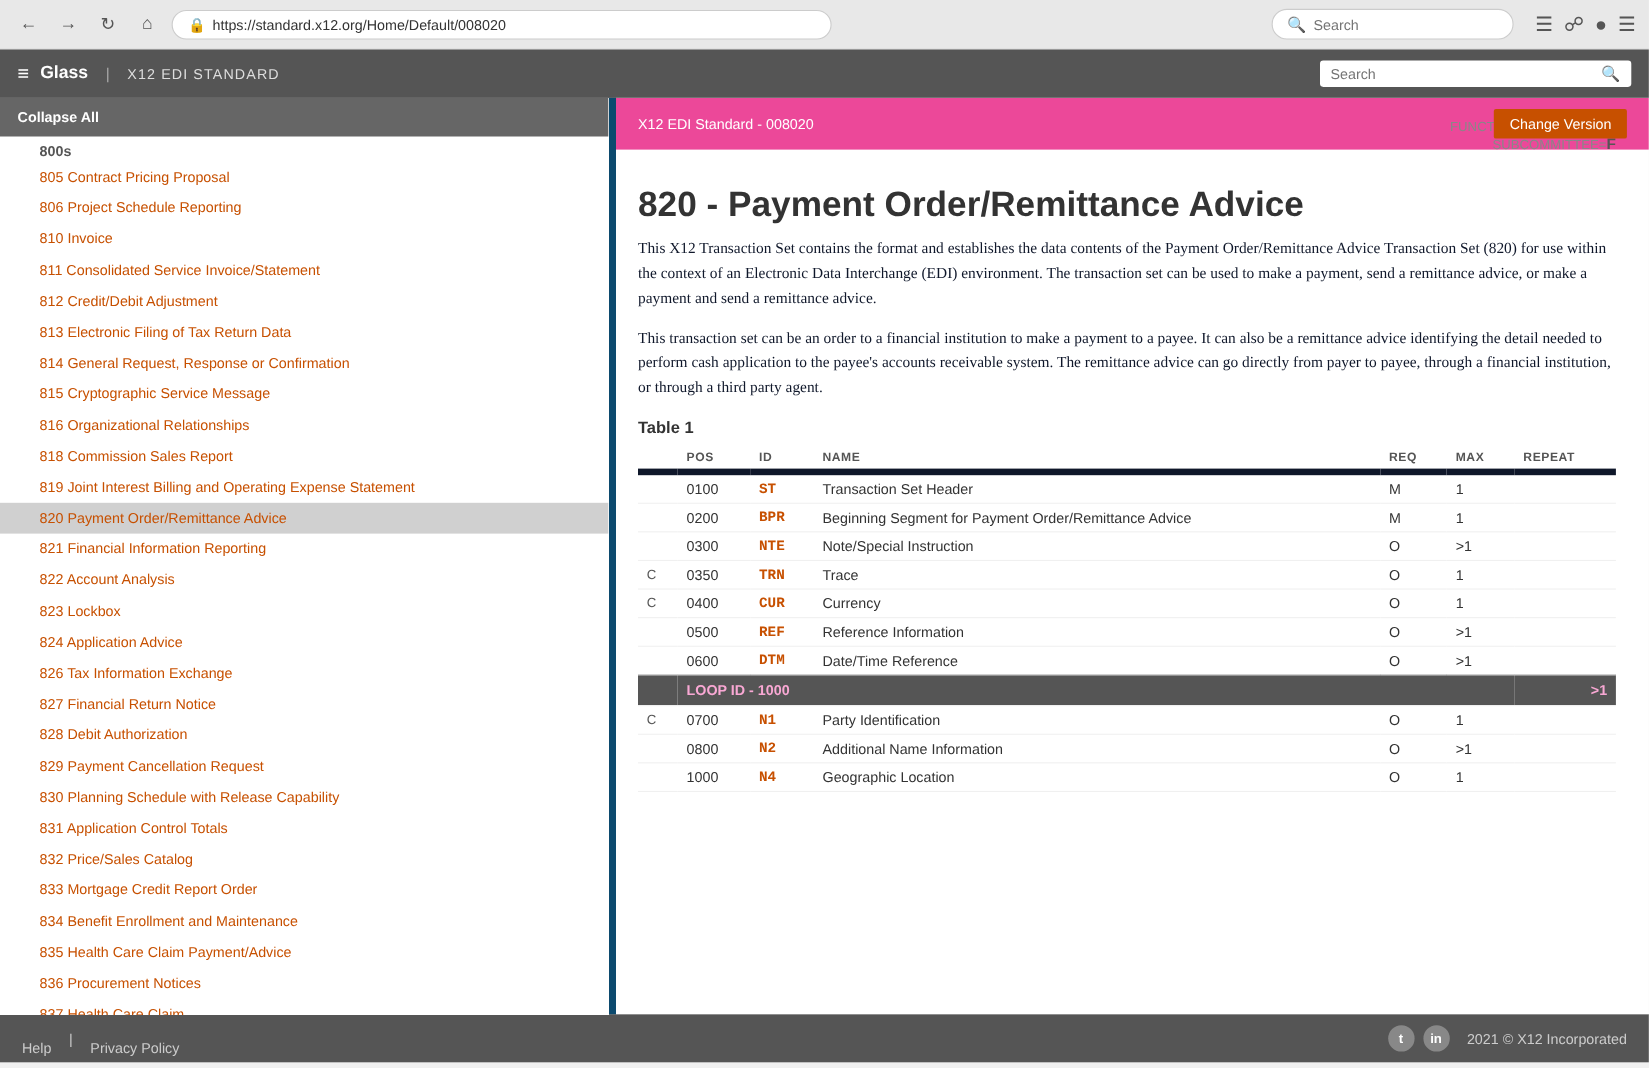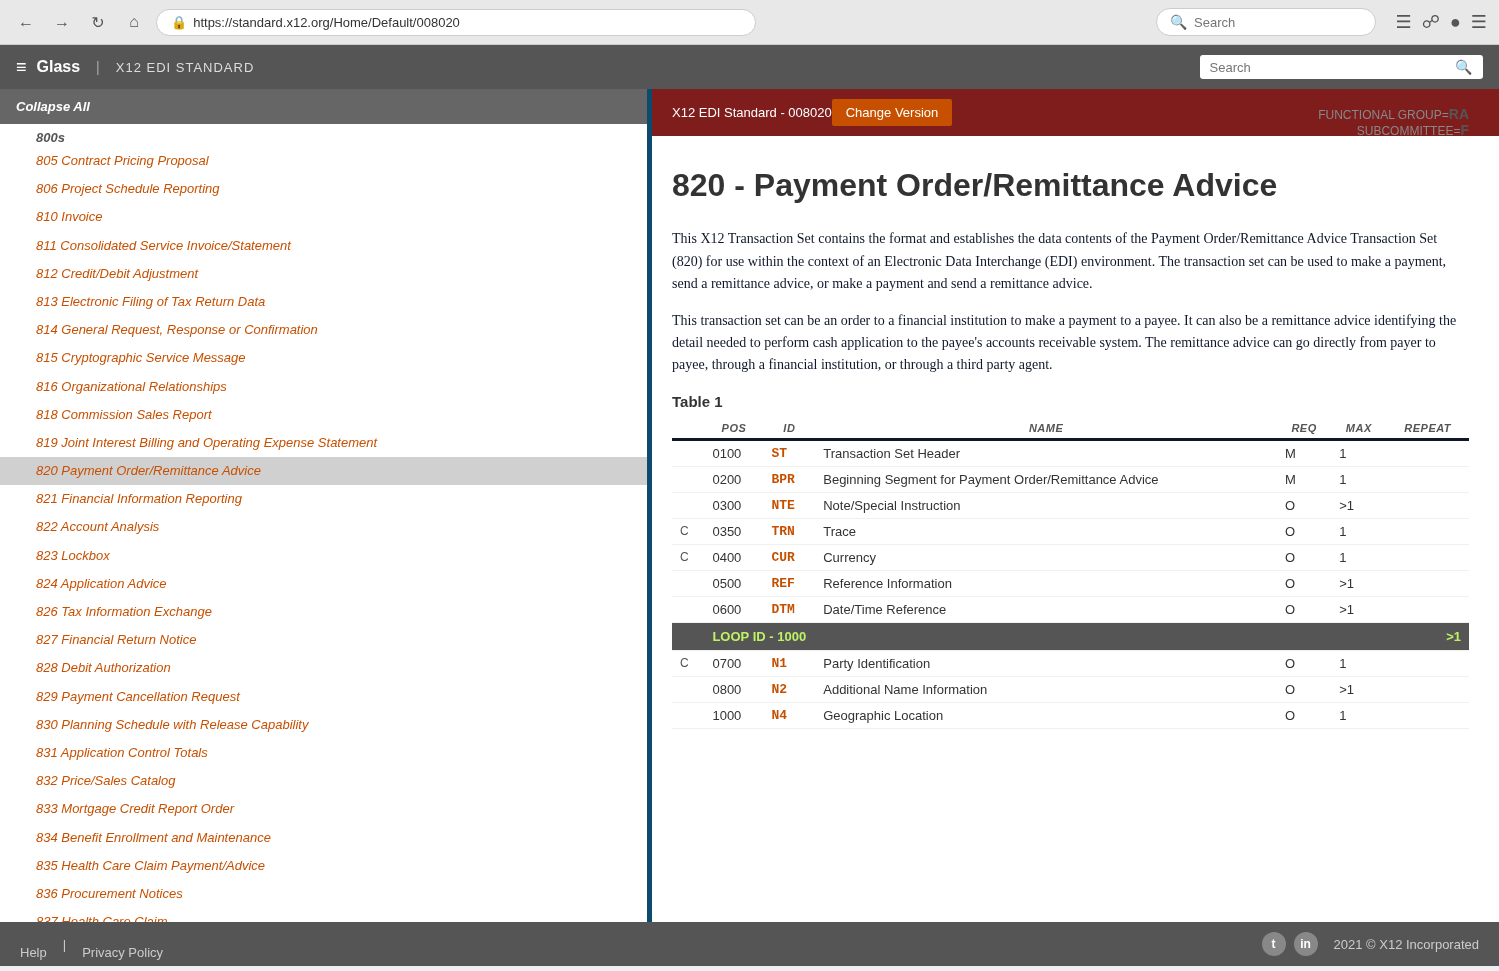--- a/index.html
+++ b/index.html
@@ -104,25 +104,24 @@
 
     
     .main-layout {
       display: flex;
       height: calc(971px - 44px - 44px - 50px);
       min-height: 600px;
     }
 
     
     .sidebar {
-      width: 652px;
-      background: #fff;
-      border-right: 5px solid #0c4a6e;
+      width: 560px;
+      background: #fff;
+      border-right: 7px solid #0c4a6e;
       overflow-y: auto;
-      font-style: italic;
     }
     .sidebar-header {
       background: #666;
       color: #fff;
       padding: 10px 16px;
       font-size: 13px;
       cursor: pointer;
       font-weight: bold;
     }
     .sidebar-section-label {
@@ -143,46 +142,46 @@
       color: #c75000;
     }
 
     
     .content-area {
       flex: 1;
       background: #fff;
       overflow-y: auto;
     }
     .content-header {
-      background: #7f1d1d;
+      background: #ec4899;
       color: #fff;
       padding: 10px 20px;
       font-size: 13px;
       display: flex;
       align-items: center;
-      justify-content: flex-start;
+      justify-content: space-between;
     }
     .change-version-btn {
       background: #c75000;
       color: #fff;
       border: none;
       padding: 6px 14px;
       font-size: 13px;
       cursor: pointer;
       border-radius: 2px;
     }
     .content-body {
       padding: 30px 30px 30px 20px;
     }
     .page-title {
       font-size: 32px;
       font-weight: bold;
       color: #333;
       line-height: 1.2;
-      margin-bottom: 24px;
+      margin-bottom: 12px;
     }
     .meta-info {
       float: right;
       text-align: right;
       font-size: 12px;
       color: #555;
       margin-top: -60px;
       margin-right: 0px;
     }
     .meta-info .label { color: #888; }
@@ -206,39 +205,38 @@
     }
     .data-table {
       width: 100%;
       border-collapse: collapse;
       font-size: 13px;
     }
     .data-table thead tr {
       background: #fff;
     }
     .data-table th {
-      text-align: center;
+      text-align: left;
       padding: 4px 8px;
       font-size: 11px;
       font-weight: bold;
       color: #555;
-      border-bottom: 3px solid #0f172a;
+      border-bottom: 6px solid #0f172a;
       letter-spacing: 0.5px;
-      font-style: italic;
     }
     .data-table td {
       padding: 5px 8px;
       color: #333;
       border-bottom: 1px solid #f0f0f0;
     }
     .data-table td.seg-id { color: #c75000; font-weight: bold; font-family: Liberation Mono, monospace; }
     .data-table td.cond { color: #555; font-size: 12px; }
     .loop-row td {
       background: #555;
-      color: #bef264;
+      color: #f9a8d4;
       font-weight: bold;
       padding: 6px 8px;
     }
     .loop-row td.loop-right { text-align: right; }
 
     
     .app-footer {
       background: #555;
       color: #ccc;
       display: flex;

